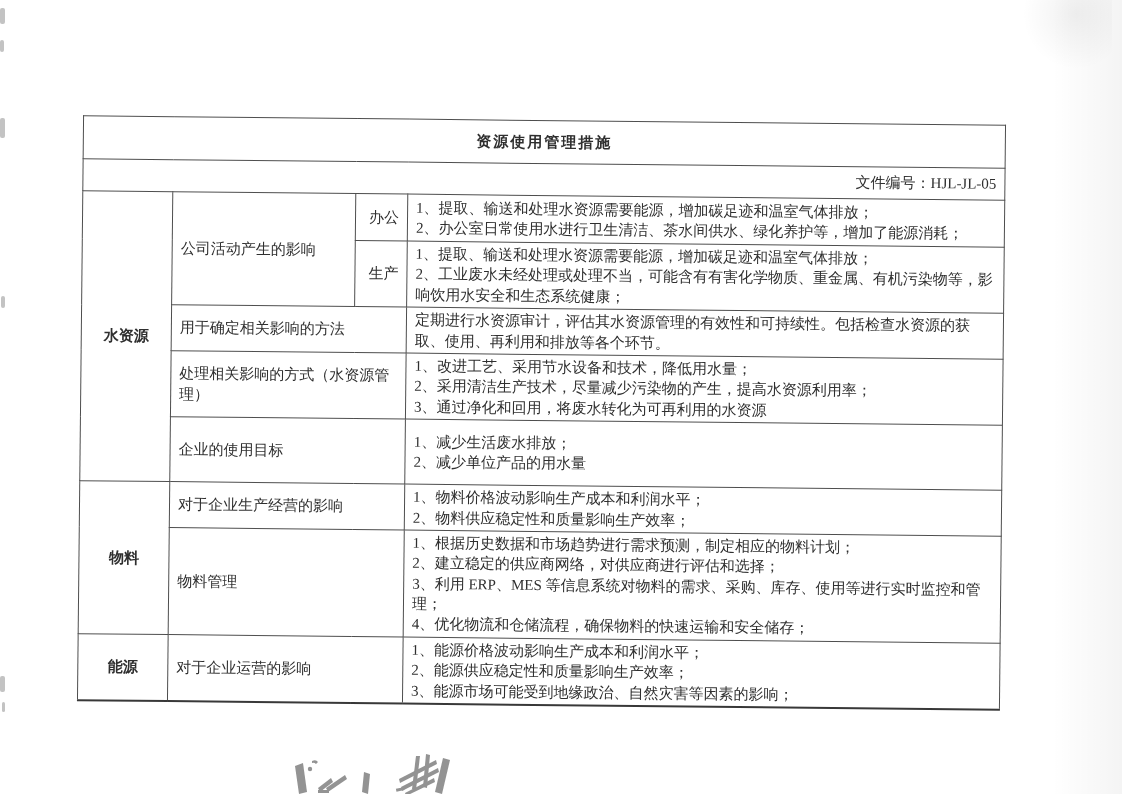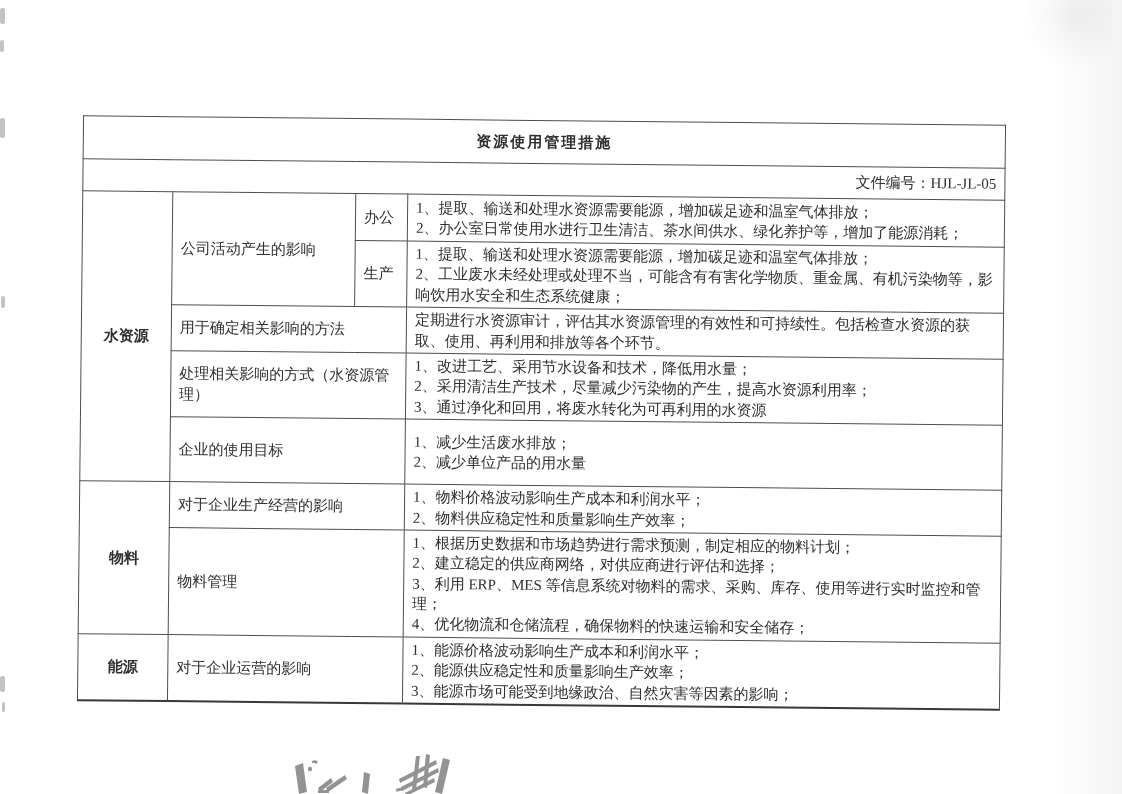--- a/index.html
+++ b/index.html
@@ -58,21 +58,21 @@
     font-size: 16.5px;
     color: #2a2a2a;
   }
   td.aspect-cell {
     font-size: 13.5px;
     padding-left: 8px;
     padding-right: 4px;
     color: #333333;
   }
   td.sub-cell {
-    text-align: left;
+    text-align: right;
     font-size: 15px;
     padding: 2px 4px;
   }
   td.content-cell {
     white-space: pre-line;
     font-size: 15px;
     padding: 3px 6px 3px 8px;
   }
   tr.last-row td { border-bottom: 2px solid #383838; }
 

